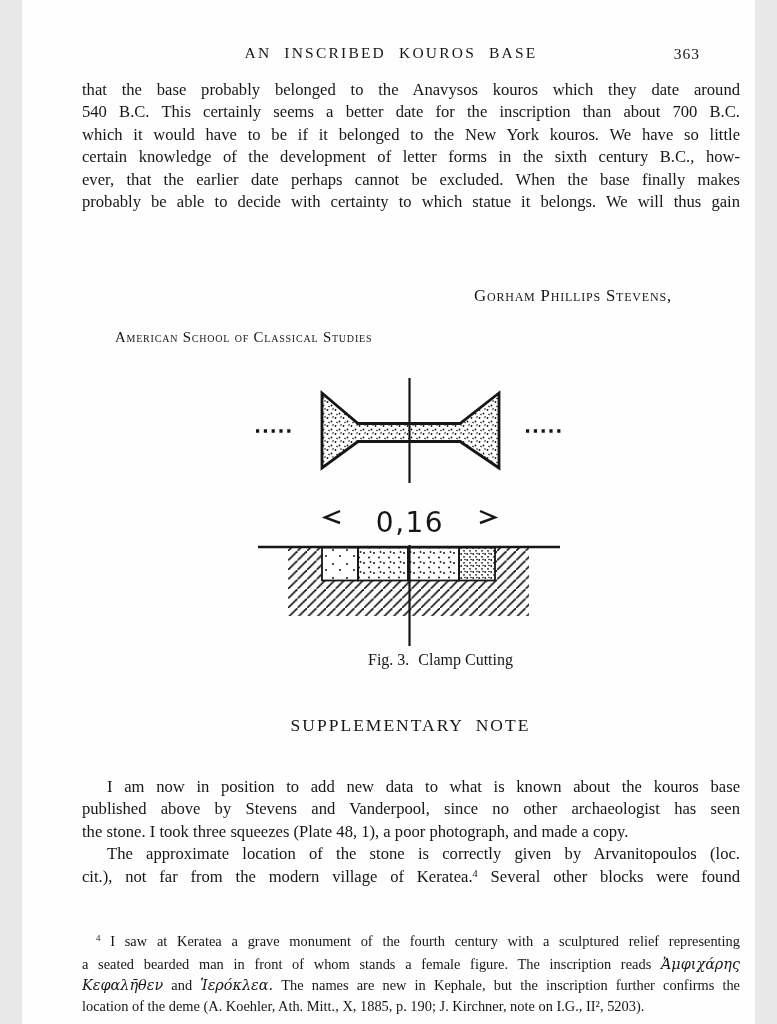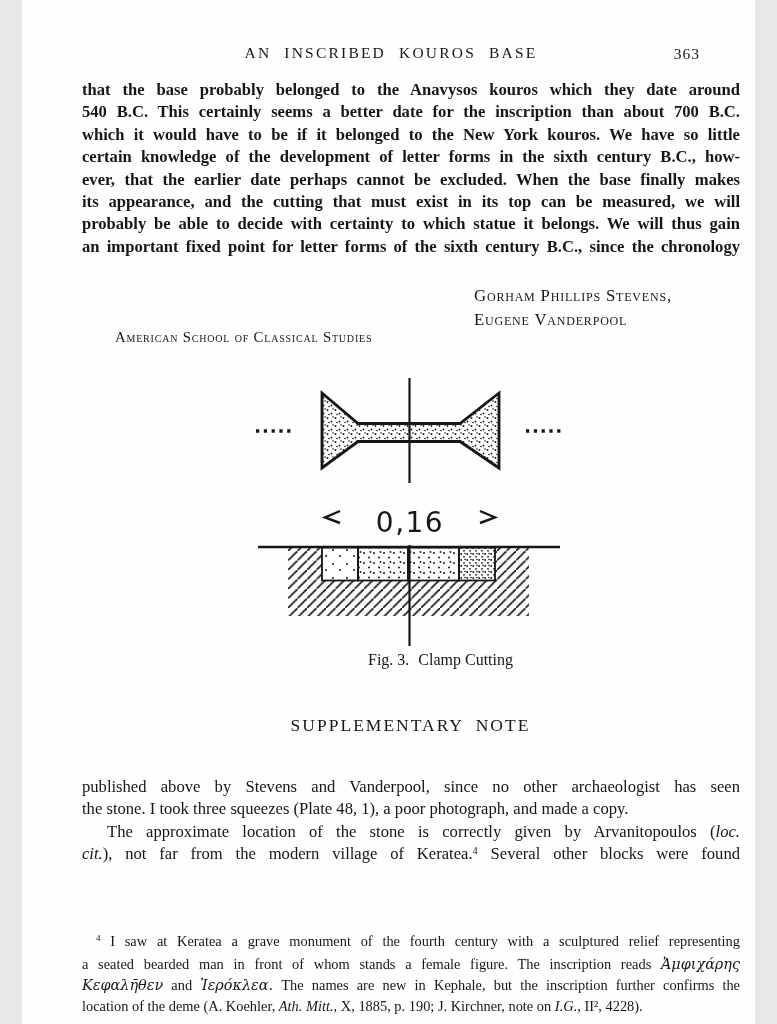--- a/index.html
+++ b/index.html
@@ -2,64 +2,61 @@
 <html><head>
 <meta charset="utf-8">
 <style>
   html,body{margin:0;padding:0;background:#e8e8e8;}
   .page{position:relative;width:733px;height:1024px;background:#fefefe;
         font-family:"Liberation Serif",serif;color:#161616;overflow:hidden;margin:0 auto;}
   .header{position:absolute;top:44px;left:60px;right:55px;height:22px;}
   .title{text-align:center;font-size:15.5px;letter-spacing:2.2px;word-spacing:7px;}
   .pageno{position:absolute;right:0;top:1px;font-size:15.5px;letter-spacing:1px;}
   .para{position:absolute;left:60px;width:658px;font-size:16.6px;line-height:22.4px;}
-  .p1{top:79px;font-weight:bold;}
+  .p1{top:79px;}
   .p2{top:776px;}
   .jline{text-align:justify;text-align-last:justify;}
   .endline{text-align-last:left;}
   .ind{padding-left:25px;}
   .signature{position:absolute;left:452px;top:284px;font-size:16.8px;line-height:24px;}
   .sc{font-variant:small-caps;letter-spacing:0.8px;}
   .affiliation{position:absolute;left:93px;top:329px;font-size:14.8px;}
   .figure-svg{position:absolute;left:0;top:370px;}
   .caption{position:absolute;left:0;width:777px;top:651px;text-align:center;font-size:16px;margin-left:30px;}
   .capgap{margin-left:9px;}
   .supp-title{position:absolute;left:0;width:777px;top:715px;text-align:center;
               font-size:17.5px;letter-spacing:2px;word-spacing:6px;}
   .byline{position:absolute;left:0;width:777px;top:748px;text-align:center;font-size:16.4px;}
   .footnote{position:absolute;left:60px;width:658px;top:903px;font-size:14.4px;line-height:20.9px;margin-top:28px;}
   .find{padding-left:14px;}
-  .it{font-style:italic;}
+  .it{}
   .greek{font-family:"DejaVu Serif",serif;font-style:italic;}
   .sup{font-size:62%;position:relative;top:-5px;}
 </style>
 </head>
 <body>
 
 <div class="page">
 
   <div class="header">
     <div class="title">AN INSCRIBED KOUROS BASE</div>
     <div class="pageno">363</div>
   </div>
 
   <div class="para p1">
     <div class="jline">that the base probably belonged to the Anavysos kouros which they date around</div>
     <div class="jline">540 B.C.  This certainly seems a better date for the inscription than about 700 B.C.</div>
     <div class="jline">which it would have to be if it belonged to the New York kouros.  We have so little</div>
     <div class="jline">certain knowledge of the development of letter forms in the sixth century B.C., how-</div>
     <div class="jline">ever, that the earlier date perhaps cannot be excluded.  When the base finally makes</div>
-    <div class="jline">its appearance, and the cutting that must exist in its top can be measured, we will</div>
     <div class="jline">probably be able to decide with certainty to which statue it belongs.  We will thus gain</div>
-    <div class="jline">an important fixed point for letter forms of the sixth century B.C., since the chronology</div>
   </div>
 
   <div class="signature">
     <div class="sc">Gorham Phillips Stevens,</div>
-    <div class="sc">Eugene Vanderpool</div>
   </div>
 
   <div class="affiliation sc">American School of Classical Studies</div>
 
   <svg class="figure-svg" width="777" height="285" viewBox="0 370 777 285" xmlns="http://www.w3.org/2000/svg">
     <defs>
       <pattern id="dotsMed" width="8" height="8" patternUnits="userSpaceOnUse">
         <circle cx="1.5" cy="2" r="0.9" fill="#161616"></circle>
         <circle cx="5.5" cy="5.5" r="0.9" fill="#161616"></circle>
         <circle cx="7" cy="1" r="0.8" fill="#161616"></circle>
@@ -103,26 +100,27 @@
     <rect x="437" y="547.5" width="36" height="33" fill="url(#dotsDense)" stroke="#161616" stroke-width="1.8"></rect>
     <line x1="387.5" y1="545" x2="387.5" y2="646" stroke="#161616" stroke-width="2.2"></line>
   </svg>
 
   <div class="caption"><span>Fig. 3.</span><span class="capgap">Clamp Cutting</span></div>
 
   <div class="supp-title">SUPPLEMENTARY NOTE</div>
 
 
   <div class="para p2">
+    <div class="jline ind">I am now in position to add new data to what is known about the kouros base</div>
     <div class="jline">published above by Stevens and Vanderpool, since no other archaeologist has seen</div>
     <div class="jline endline">the stone.  I took three squeezes (Plate 48, 1), a poor photograph, and made a copy.</div>
     <div class="jline ind"><span>The approximate location of the stone is correctly given by Arvanitopoulos (</span><span class="it">loc.</span></div>
     <div class="jline"><span class="it">cit.</span><span>), not far from the modern village of Keratea.</span><span class="sup">4</span><span> Several other blocks were found</span></div>
   </div>
 
   <div class="footnote">
     <div class="jline find"><span class="sup">4</span><span> I saw at Keratea a grave monument of the fourth century with a sculptured relief representing</span></div>
     <div class="jline"><span>a seated bearded man in front of whom stands a female figure.  The inscription reads </span><span class="greek">Ἀμφιχάρης</span></div>
     <div class="jline"><span class="greek">Κεφαλῆθεν</span><span> and </span><span class="greek">Ἱερόκλεα.</span><span>  The names are new in Kephale, but the inscription further confirms the</span></div>
-    <div class="jline endline"><span>location of the deme (A. Koehler, </span><span class="it">Ath. Mitt.</span><span>, X, 1885, p. 190; J. Kirchner, note on </span><span class="it">I.G.</span><span>, II², 4228).</span></div>
+    <div class="jline endline"><span>location of the deme (A. Koehler, </span><span class="it">Ath. Mitt.</span><span>, X, 1885, p. 190; J. Kirchner, note on </span><span class="it">I.G.</span><span>, II², 5203).</span></div>
   </div>
 
 </div>
 
 </body></html>

